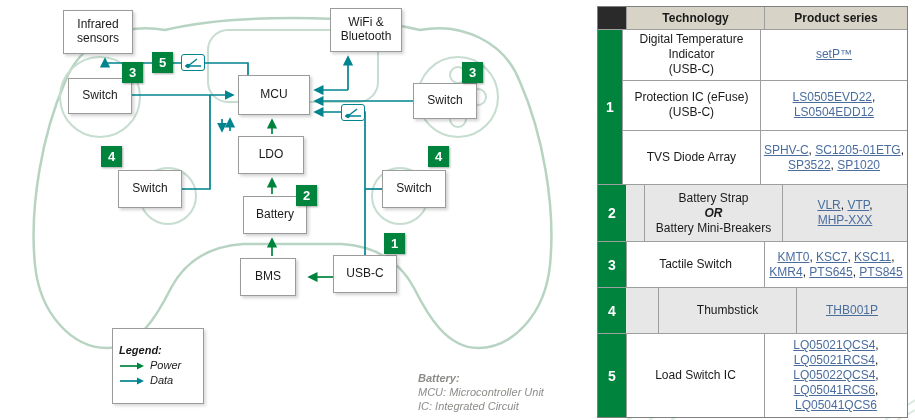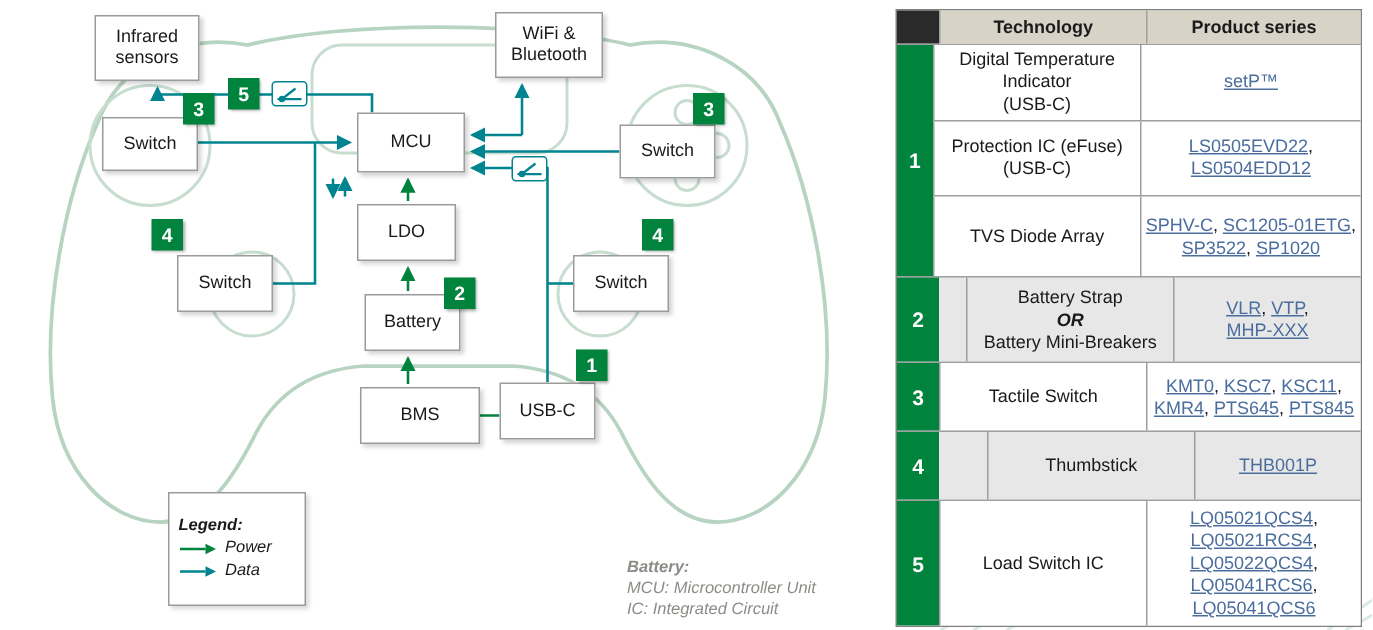--- a/index.html
+++ b/index.html
@@ -16,21 +16,21 @@
          text-align:center;font-size:12px;line-height:1.15;padding:2px;box-sizing:border-box;color:#1a1a1a;}
   .b-infrared{left:63px;top:10px;width:70px;height:44px;}
   .b-wifi{left:330px;top:8px;width:72px;height:44px;}
   .b-mcu{left:238px;top:75px;width:72px;height:40px;text-align:right;}
   .b-switch-tl{left:68px;top:78px;width:64px;height:36px;}
   .b-switch-tr{left:413px;top:83px;width:64px;height:36px;}
   .b-ldo{left:238px;top:136px;width:66px;height:38px;}
   .b-switch-ml{left:118px;top:170px;width:64px;height:38px;}
   .b-switch-mr{left:382px;top:170px;width:64px;height:38px;}
   .b-battery{left:243px;top:196px;width:64px;height:38px;}
-  .b-bms{left:240px;top:258px;width:80px;height:38px;}
+  .b-bms{left:240px;top:258px;width:56px;height:38px;}
   .b-usbc{left:333px;top:255px;width:64px;height:38px;}
 
   .badge{position:absolute;z-index:3;width:21px;height:21px;background:#00843D;color:#fff;
          font-weight:bold;font-size:13px;display:flex;align-items:center;justify-content:center;
          box-shadow:1px 1px 2px rgba(0,0,0,.35);}
   .bd-5{left:152px;top:52px;}  .bd-3l{left:122px;top:62px;} .bd-3r{left:462px;top:62px;}
   .bd-4l{left:101px;top:146px;}.bd-4r{left:428px;top:146px;}
   .bd-2{left:296px;top:185px;} .bd-1{left:384px;top:233px;}
 
   .sw-icon{position:absolute;z-index:3;width:24px;height:17px;background:#fff;border:1.5px solid #00848F;

